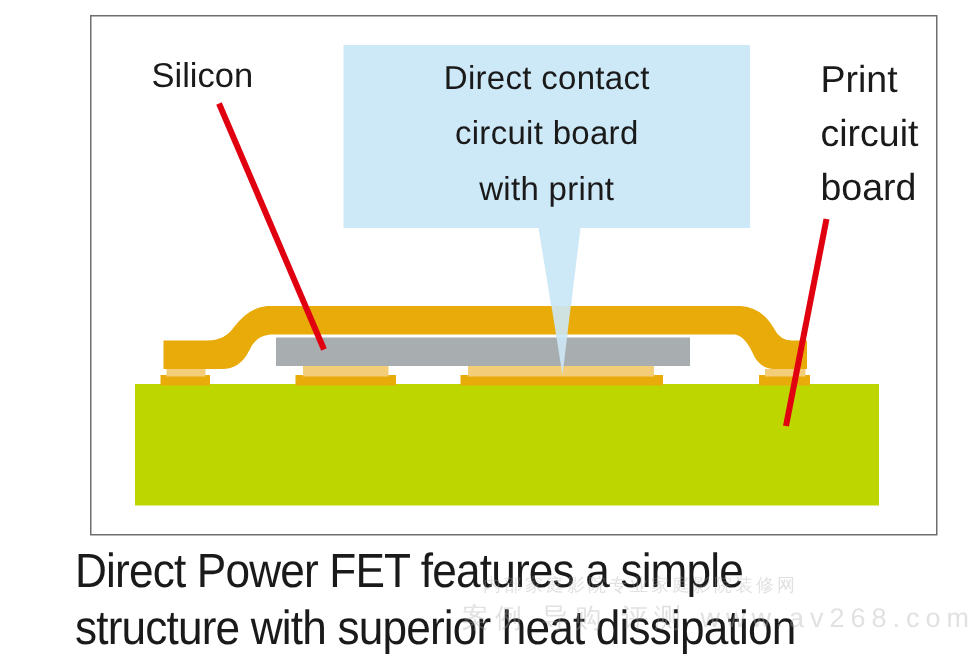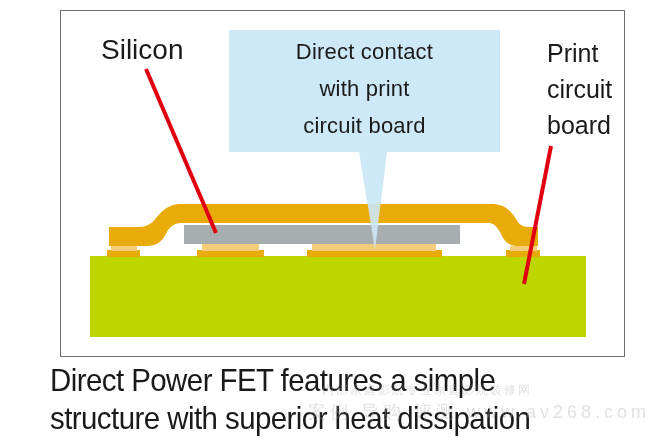--- a/index.html
+++ b/index.html
@@ -1,37 +1,37 @@
 <!DOCTYPE html>
 <html><head>
 <meta charset="utf-8">
 <style>
   html, body { margin: 0; padding: 0; background: #ffffff; }
   body { width: 650px; height: 442px; position: relative; overflow: hidden; font-family: "Liberation Sans", sans-serif; }
   .frame { position: absolute; left: 60px; top: 10px; width: 565px; height: 347px; border: 1.5px solid #6e6e6e; box-sizing: border-box; background: #fff; }
   .callout { position: absolute; left: 229px; top: 30px; width: 271px; height: 122px; background: #cde8f6; }
   .callout-text { position: absolute; left: 229px; top: 33px; width: 271px; text-align: center; font-size: 22px; line-height: 37px; color: #1a1a1a; letter-spacing: 0.2px; }
-  .label { position: absolute; font-size: 28px; line-height: 36px; color: #1a1a1a; }
+  .label { position: absolute; font-size: 23px; line-height: 36px; color: #1a1a1a; }
   .silicon { left: 101px; top: 32px; }
   .pcb-label { left: 519px; top: 35px; font-size: 25px; line-height: 36px; margin-left: 28px; }
   svg.diagram { position: absolute; left: 0; top: 0; }
   .caption { position: absolute; left: 50px; top: 361px; font-size: 32px; line-height: 38px; color: #1a1a1a; letter-spacing: -0.6px; transform: scaleX(0.92); transform-origin: left top; white-space: nowrap; }
   .watermark { position: absolute; left: 322px; top: 380px; font-size: 12px; line-height: 20px; color: rgba(170,170,170,0.35); white-space: nowrap; letter-spacing: 2px; }
   .watermark2 { position: absolute; left: 308px; top: 400px; font-size: 18px; color: rgba(170,170,170,0.35); white-space: nowrap; letter-spacing: 4px; }
 </style>
 </head>
 <body>
 
 <div class="frame"></div>
 
 <div class="callout"></div>
 <div class="callout-text">
   <div>Direct contact</div>
+  <div>circuit board</div>
   <div>with print</div>
-  <div>circuit board</div>
 </div>
 
 <div class="label silicon">Silicon</div>
 <div class="label pcb-label">
   <div>Print</div>
   <div>circuit</div>
   <div>board</div>
 </div>
 
 <svg class="diagram" width="650" height="442" viewBox="0 0 650 442">

